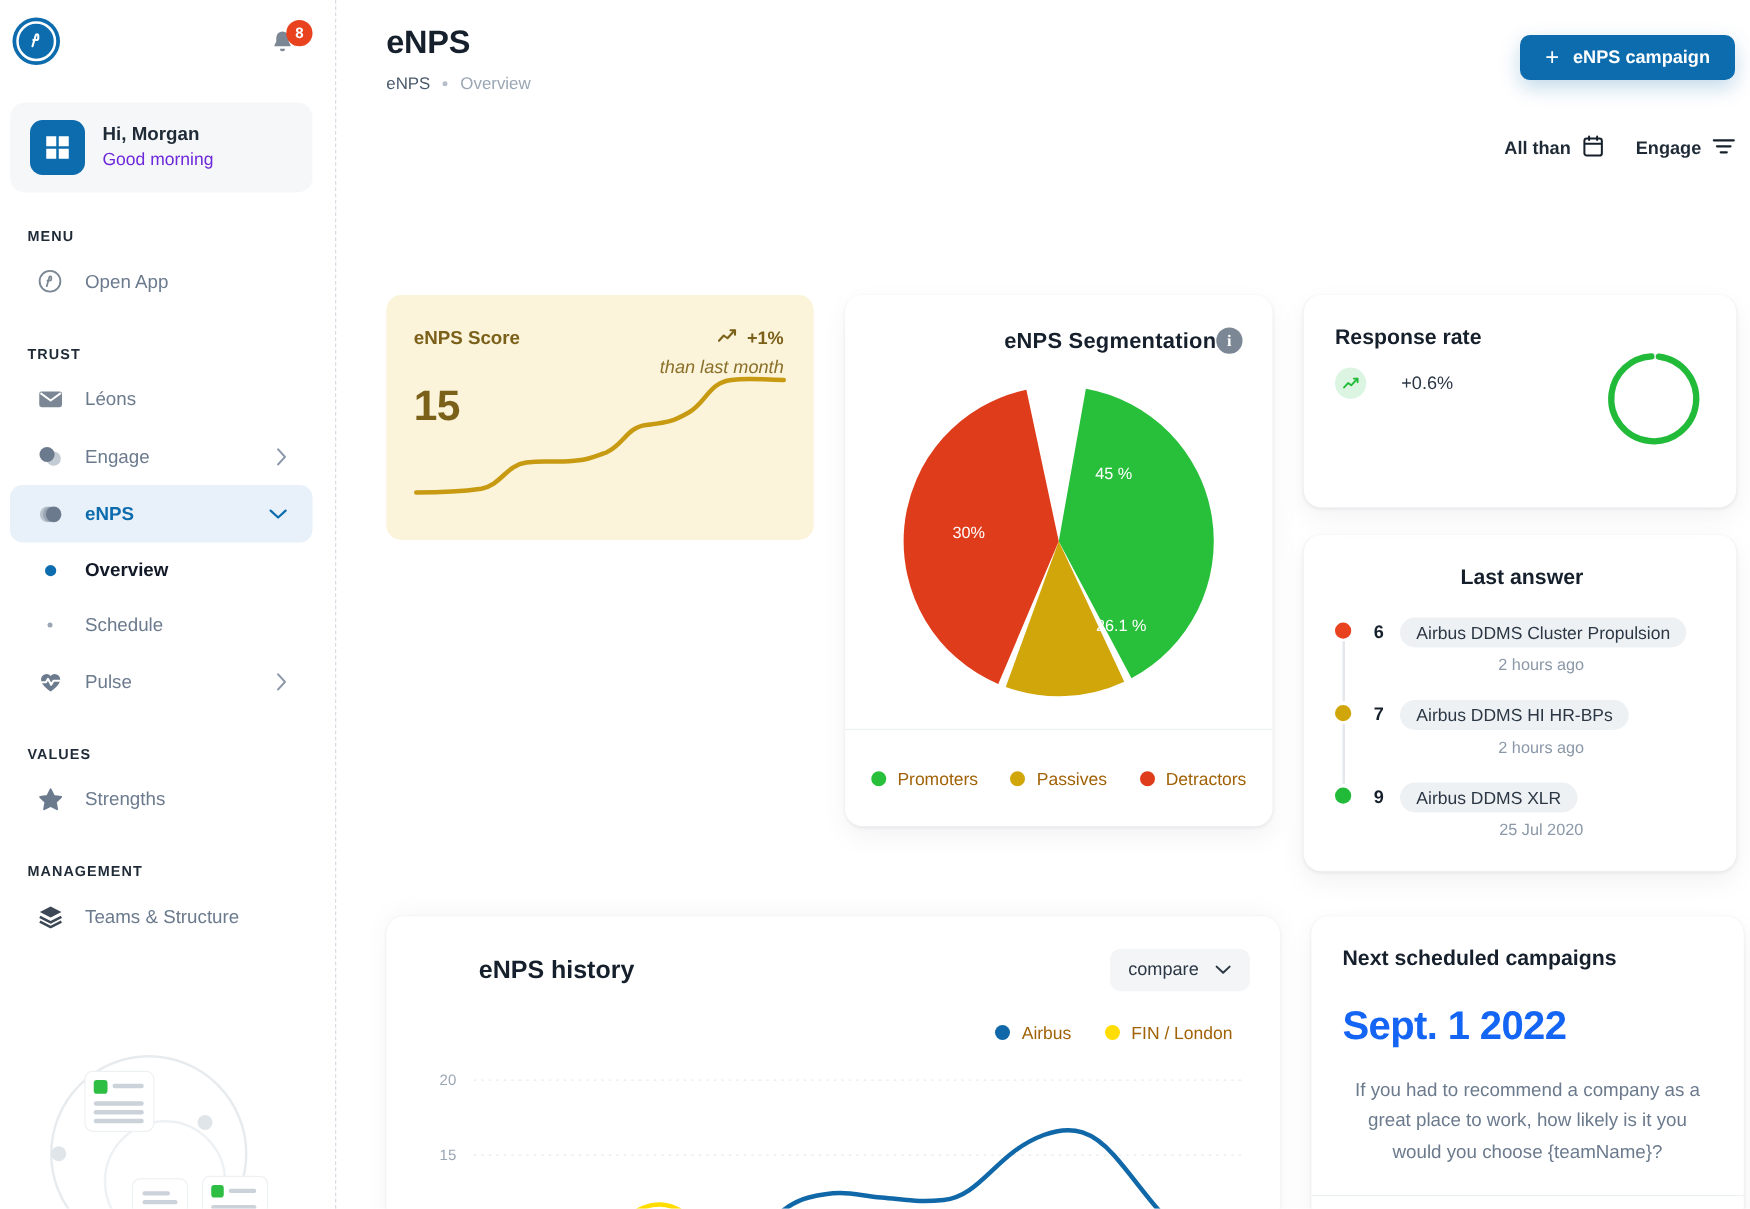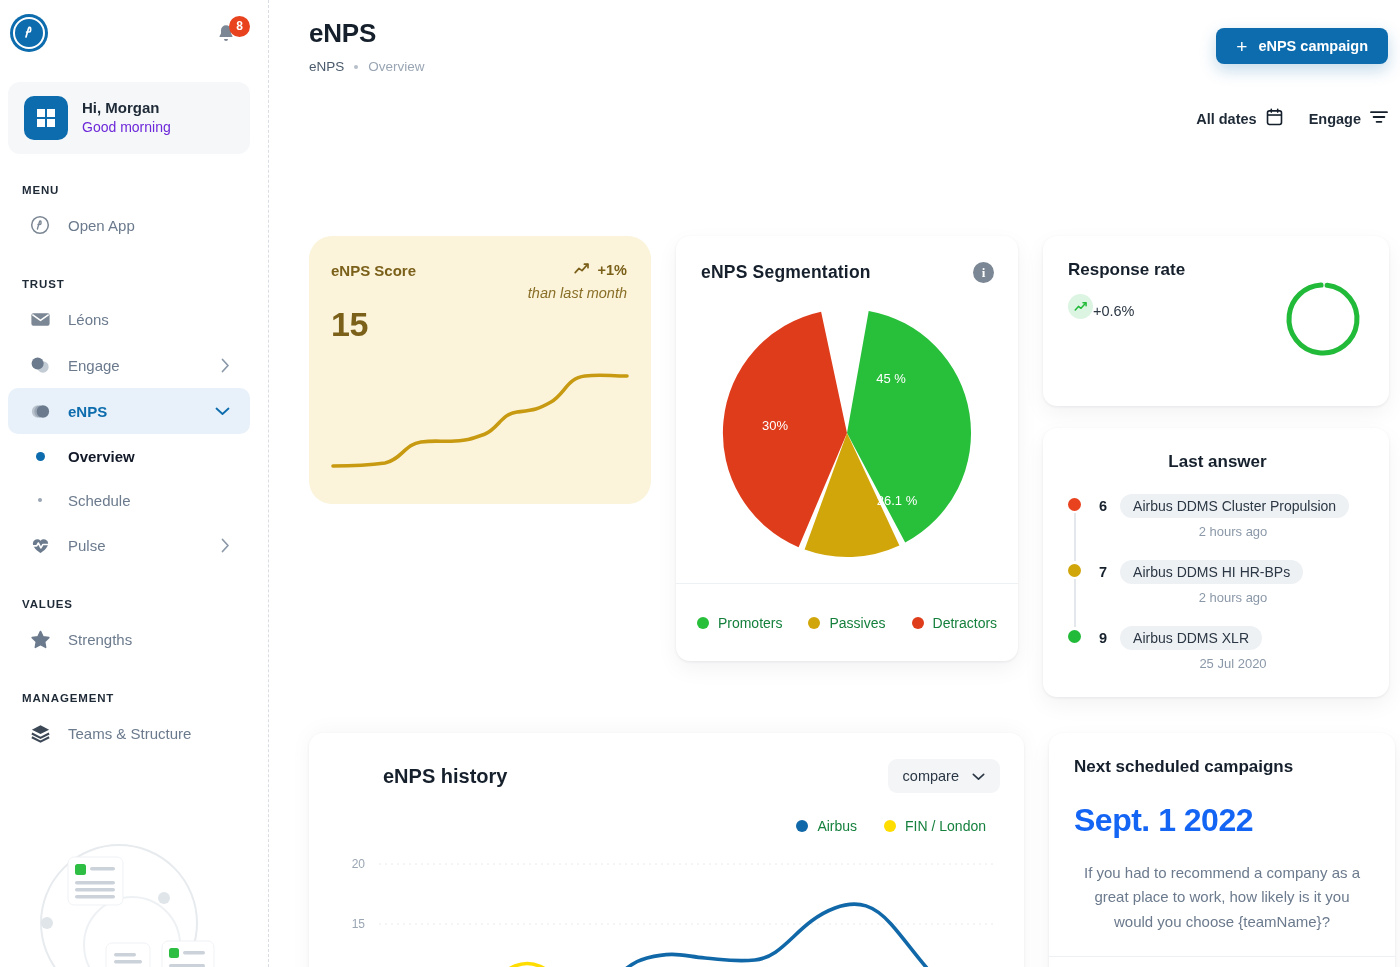--- a/index.html
+++ b/index.html
@@ -103,61 +103,61 @@
     display:flex; align-items:center; gap:9px; cursor:pointer;
     font-size:14.5px; font-weight:700; color:#1f2a37; background:none; border:none;
     font-family:inherit;
   }
 
   .grid { padding:0 12px 0 40px; margin-top:162px; }
   .row1 { display:flex; gap:25px; align-items:flex-start; }
 
   
   .score-card {
-    width:342px; height:268px; border-radius:23px; flex:0 0 342px;
+    width:342px; height:196px; border-radius:12px; flex:0 0 342px;
     background:#fbf4db; position:relative; overflow:hidden;
   }
   .score-top { display:flex; justify-content:space-between; padding:26px 24px 0 22px; }
   .score-lbl { font-size:15px; font-weight:700; color:#7b601a; }
   .score-num { font-size:34px; font-weight:700; color:#7b601a; padding:4px 0 0 22px; letter-spacing:-.5px; }
   .score-delta { display:flex; align-items:center; gap:8px; font-size:14.5px; font-weight:700; color:#7b601a; justify-content:flex-end; }
   .score-note { font-size:14.5px; color:#8a6f28; margin-top:7px; text-align:right;font-style:italic; }
   .score-spark { position:absolute; left:0; right:0; bottom:14px; }
 
   
   .seg-card {
     width:342px; flex:0 0 342px; background:#fff; border-radius:14px;
     box-shadow:0 1px 3px rgba(16,24,40,.07), 0 8px 22px rgba(16,24,40,.05);
     overflow:hidden;
   }
-  .seg-head { display:flex; align-items:center; justify-content:space-between; padding:26px 24px 0 25px; }
+  .seg-head { display:flex; align-items:center; justify-content:flex-end; padding:26px 24px 0 25px; }
   .seg-title { font-size:17.5px; font-weight:700; color:#16202c; letter-spacing:.2px; }
   .info-icon {
     width:21px; height:21px; border-radius:50%; background:#7b8794;
     color:#fff; font-size:13px; font-weight:700; line-height:21px; text-align:center;
     font-family:"Liberation Serif", serif; cursor:pointer;
   }
   .seg-body { height:300px; display:flex; align-items:center; justify-content:center; }
   .seg-legend {
     border-top:1px solid #eef1f4; height:78px;
     display:flex; align-items:center; justify-content:center; gap:26px;
   }
-  .lg { display:flex; align-items:center; gap:9px; font-size:14px; color:#15803d; }
+  .lg { display:flex; align-items:center; gap:9px; font-size:14px; color:#a16207; }
   .lg .sw { width:12px; height:12px; border-radius:50%; }
 
   
   .col-right { width:346px; flex:0 0 346px; display:flex; flex-direction:column; gap:22px; }
   .card {
     background:#fff; border-radius:14px;
     box-shadow:0 1px 3px rgba(16,24,40,.07), 0 8px 22px rgba(16,24,40,.05);
   }
   .rr { height:170px; padding:24px 24px 0 25px; position:relative; }
   .rr-title { font-size:17px; font-weight:700; color:#16202c; }
   .rr-num { font-size:36px; font-weight:700; color:#111827; margin-top:12px; letter-spacing:-.6px; }
-  .rr-delta { display:flex; align-items:flex-end; gap:0; margin-top:14px; }
+  .rr-delta { display:flex; align-items:center; gap:28px; margin-top:14px; }
   .rr-badge {
     width:25px; height:25px; border-radius:50%; background:#dcf5e2;
     display:flex; align-items:center; justify-content:center;
   }
   .rr-dtxt { font-size:14.5px; color:#2b3744; }
   .rr-ring { position:absolute; right:26px; top:43px; }
 
   .la { padding:24px 22px 26px 25px;text-align:center; }
   .la-title { font-size:17px; font-weight:700; color:#16202c; }
   .la-list { margin-top:22px; position:relative; }
@@ -379,21 +379,21 @@
       </div>
     </div>
 
     <button class="cta">
       <span class="plus">+</span>
       <span>eNPS campaign</span>
     </button>
 
     <div class="toolbar">
       <button class="tb-btn">
-        <span>All dates</span>
+        <span>All than</span>
         <span>
           <svg width="17" height="18" viewBox="0 0 18 19">
               <rect x="1.6" y="3" width="14.8" height="14.4" rx="2" fill="none" stroke="#16202c" stroke-width="1.7"></rect>
               <path d="M1.6 7.4h14.8" stroke="#16202c" stroke-width="1.7"></path>
               <path d="M5.6 1.3v3M12.4 1.3v3" stroke="#16202c" stroke-width="1.7" stroke-linecap="round"></path>
             </svg>
         </span>
       </button>
       <button class="tb-btn">
         <span>Engage</span>

